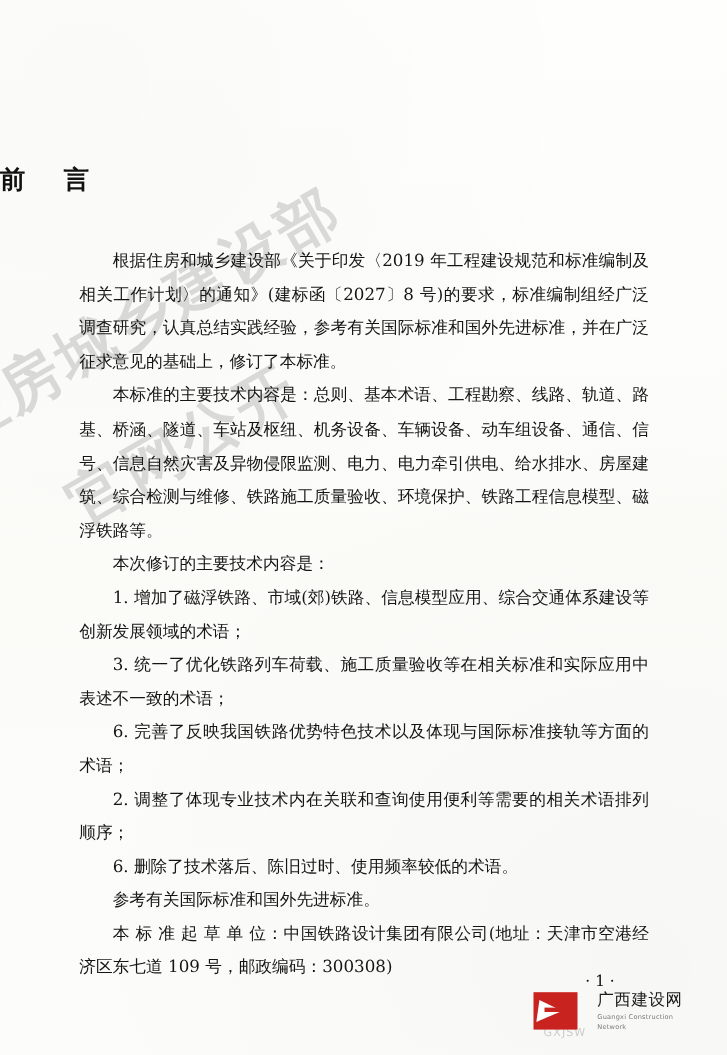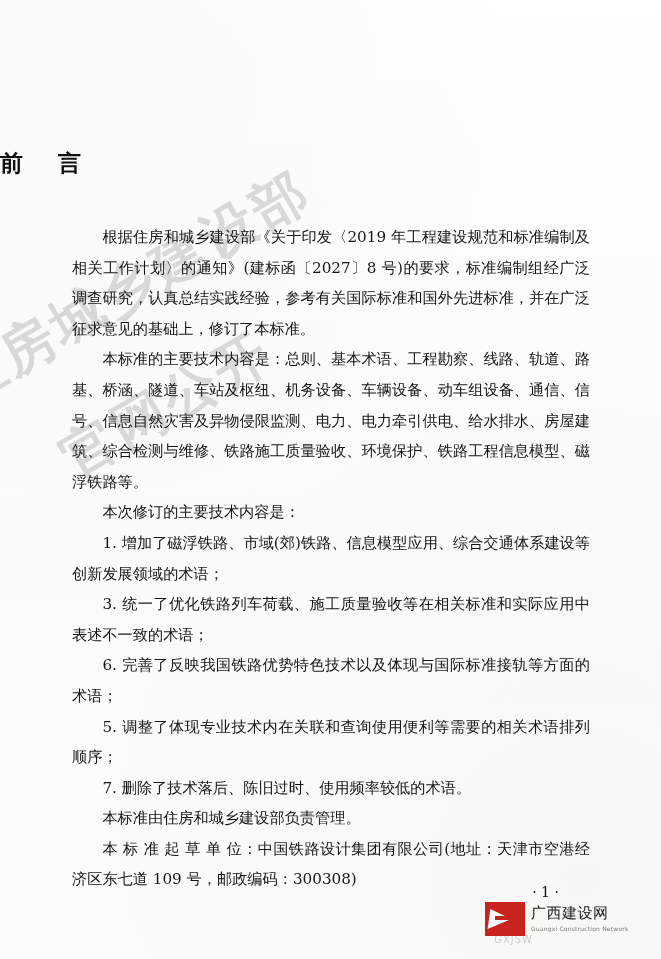--- a/index.html
+++ b/index.html
@@ -122,21 +122,21 @@
   .logo-mark:after {
     content: "";
     position: absolute;
     left: 10px;
     top: 14px;
     width: 26px;
     height: 4px;
     background: #c8231f;
   }
   .logo-text {
-    margin-left: 6px;
+    margin-left: 18px;
     display: flex;
     flex-direction: column;
     justify-content: center;
   }
   .logo-title {
     font-family: "DejaVu Sans", "Liberation Sans", sans-serif;
     font-size: 15px;
     color: #1a1a1a;
     letter-spacing: 0.5px;
     line-height: 17px;
@@ -174,23 +174,23 @@
     <span>前</span><span class="gap"></span><span>言</span>
   </div>
 
   <div class="body">
     <p>根据住房和城乡建设部《关于印发〈2019 年工程建设规范和标准编制及相关工作计划〉的通知》(建标函〔2027〕8 号)的要求，标准编制组经广泛调查研究，认真总结实践经验，参考有关国际标准和国外先进标准，并在广泛征求意见的基础上，修订了本标准。</p>
     <p>本标准的主要技术内容是：总则、基本术语、工程勘察、线路、轨道、路基、桥涵、隧道、车站及枢纽、机务设备、车辆设备、动车组设备、通信、信号、信息自然灾害及异物侵限监测、电力、电力牵引供电、给水排水、房屋建筑、综合检测与维修、铁路施工质量验收、环境保护、铁路工程信息模型、磁浮铁路等。</p>
     <p>本次修订的主要技术内容是：</p>
     <p>1. 增加了磁浮铁路、市域(郊)铁路、信息模型应用、综合交通体系建设等创新发展领域的术语；</p>
     <p>3. 统一了优化铁路列车荷载、施工质量验收等在相关标准和实际应用中表述不一致的术语；</p>
     <p>6. 完善了反映我国铁路优势特色技术以及体现与国际标准接轨等方面的术语；</p>
-    <p>5. 调整了体现专业技术内在关联和查询使用便利等需要的相关术语排列顺序；</p>
-    <p>7. 删除了技术落后、陈旧过时、使用频率较低的术语。</p>
-    <p>本标准由住房和城乡建设部负责管理。</p>
+    <p>2. 调整了体现专业技术内在关联和查询使用便利等需要的相关术语排列顺序；</p>
+    <p>6. 删除了技术落后、陈旧过时、使用频率较低的术语。</p>
+    <p>参考有关国际标准和国外先进标准。</p>
     <p>本 标 准 起 草 单 位：中国铁路设计集团有限公司(地址：天津市空港经济区东七道 109 号，邮政编码：300308)</p>
   </div>
 
   <div class="page-number">· 1 ·</div>
 
   <div class="logo-ghost">GXJSW</div>
 
   <div class="logo">
     <div class="logo-mark"></div>
     <div class="logo-text">

